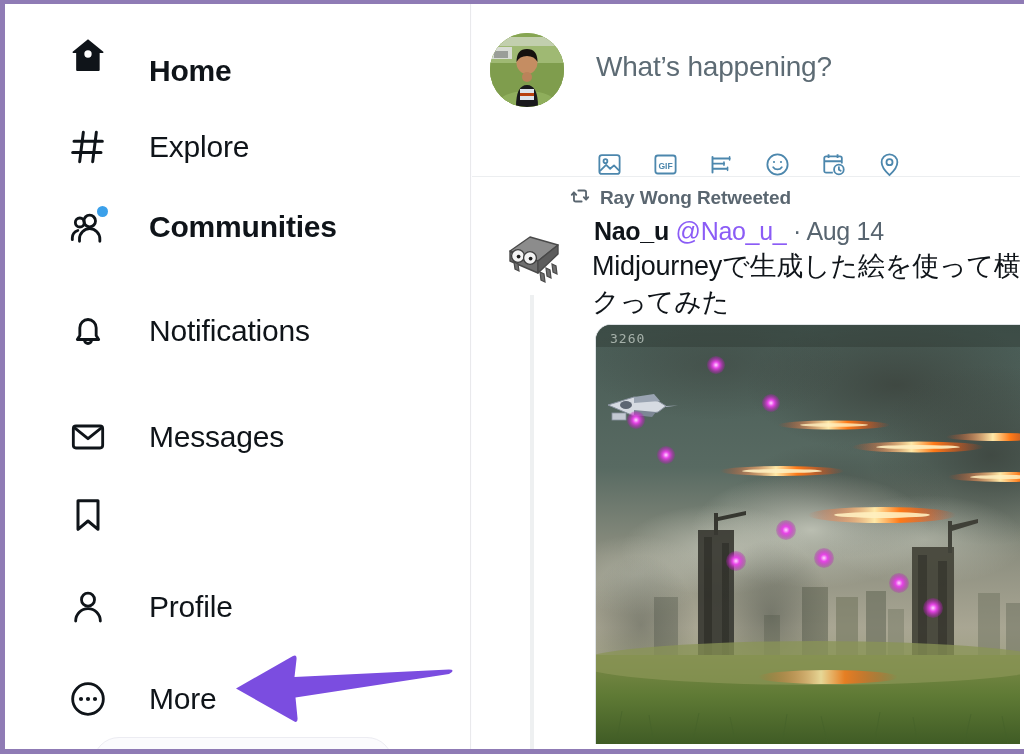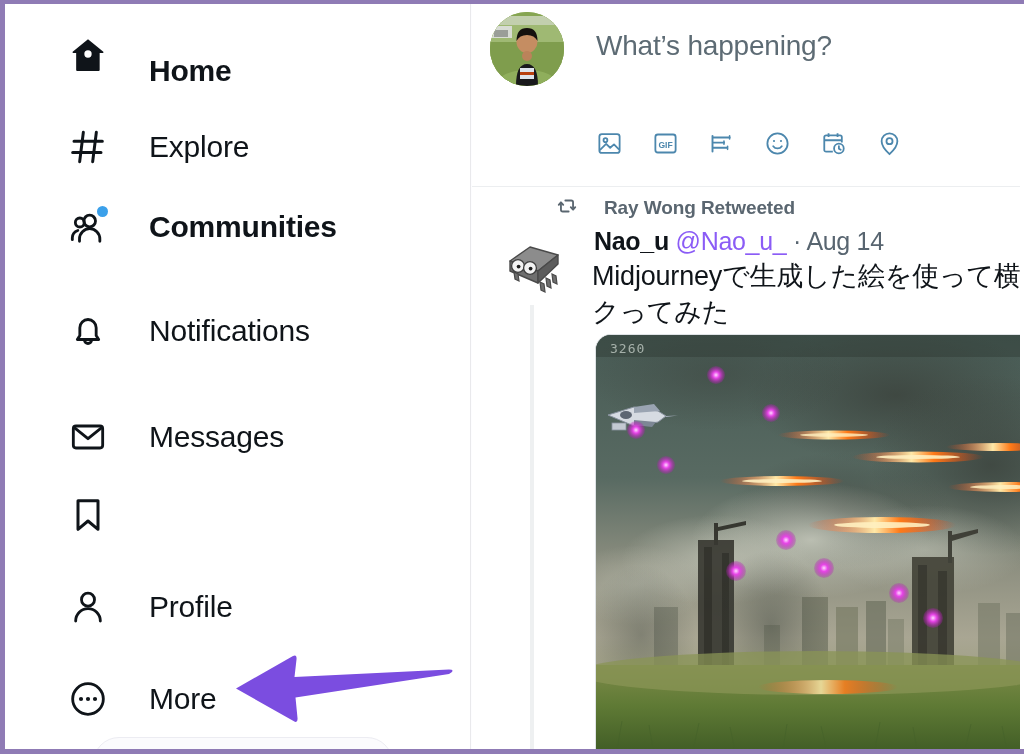--- a/index.html
+++ b/index.html
@@ -88,22 +88,23 @@
   .feed {
     position:absolute;
     left:467px; top:0;
     width:548px; height:745px;
     background:#ffffff;
   }
 
   
   .compose {
     position:relative;
-    height:183px;
+    height:152px;
     border-bottom:1px solid #eceef0;
+    margin-top:21px;
   }
   .compose-avatar {
     position:absolute;
     left:18px; top:8px;
     width:74px; height:74px;
     border-radius:50%;
     overflow:hidden;
     background:#8aa84f;
   }
   .compose-placeholder {
@@ -126,24 +127,24 @@
     cursor:pointer;
   }
 
   
   .tweet {
     position:relative;
     padding-top:10px;
   }
   .retweet-row {
     position:absolute;
-    left:84px; top:8px;
+    left:97px; top:8px;
     display:flex;
     align-items:center;
-    gap:26px;
+    gap:9px;
     text-align:right;
   }
   .retweet-label {
     font-size:19px;
     font-weight:bold;
     color:#5a6670;
     letter-spacing:-0.1px;
   }
   .tweet-avatar {
     position:absolute;

